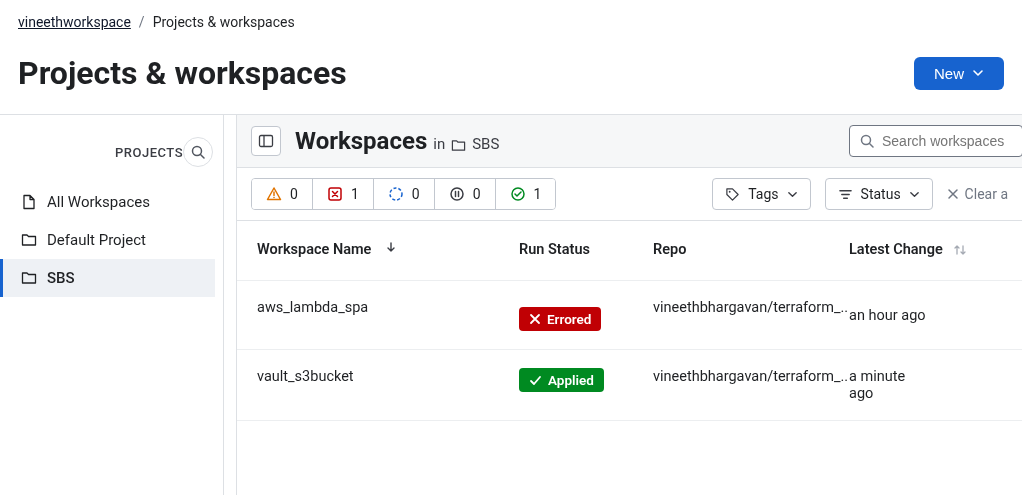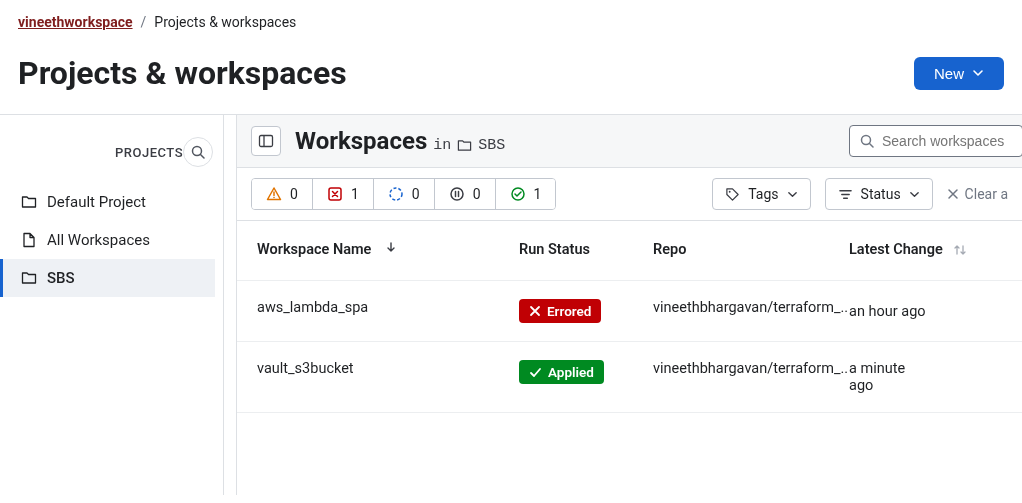--- a/index.html
+++ b/index.html
@@ -4,21 +4,21 @@
   <style>
     * { box-sizing: border-box; margin: 0; padding: 0; }
     body {
       font-family: -apple-system, BlinkMacSystemFont, "Segoe UI", Roboto, sans-serif;
       color: #1f2124;
       background: #fff;
       font-size: 14px;
     }
     .container { width: 1022px; }
     .breadcrumb { padding: 14px 18px; font-size: 14px; display: flex; align-items: center; gap: 8px; }
-    .breadcrumb a { color: #7f1d1d; text-decoration: underline; font-weight: bold; }
+    .breadcrumb a { color: #0f172a; text-decoration: underline; }
     .breadcrumb .sep { color: #6f7682; }
     .breadcrumb .current { color: #1f2124; }
     .title-row {
       display: flex; justify-content: space-between; align-items: center;
       padding: 10px 18px 22px 18px;
     }
     h1 { font-size: 32px; font-weight: 700; }
     .new-btn {
       background: #1763cf; color: #fff; border: none; border-radius: 6px;
       padding: 8px 20px; font-size: 15px; font-weight: 500; display: flex; align-items: center; gap: 8px;
@@ -45,21 +45,21 @@
     .main { flex: 1; background: #fff; min-width: 0; overflow: hidden; }
     .main-header {
       background: #f6f7f8; border-bottom: 1px solid #dde0e4;
       padding: 10px 0 10px 14px; display: flex; align-items: center; gap: 14px;
     }
     .collapse-btn {
       width: 30px; height: 30px; border: 1px solid #c2c7cf; border-radius: 4px; background: #fff;
       display: flex; align-items: center; justify-content: center; cursor: pointer;
     }
     .ws-title { font-size: 24px; font-weight: 700; }
-    .ws-in { font-size: 15px; color: #3b3d44; display: flex; align-items: center; gap: 6px; font-family: Liberation Mono, monospace;}
+    .ws-in { font-size: 15px; color: #3b3d44; display: flex; align-items: flex-end; gap: 6px;}
     .spacer { flex: 1; }
     .search-box {
       border: 1px solid #6f7682; border-radius: 4px; padding: 7px 10px;
       display: flex; align-items: center; gap: 8px; background: #fff; margin-right: -1px; min-width: 168px;
     }
     .search-box input { border: none; outline: none; font-size: 14px; width: 130px; background: transparent;}
     .filter-row {
       padding: 10px 14px; display: flex; align-items: center; gap: 14px;
       border-bottom: 1px solid #dde0e4;
     }
@@ -84,21 +84,21 @@
     .col-status { width: 134px; }
     .col-repo { width: 196px; }
     .col-change { flex: 1; display: flex; align-items: center; gap: 10px; }
     .table-row {
       display: flex; padding: 18px 20px; border-bottom: 1px solid #eceef0; font-size: 14.5px;
     }
     .status-badge {
       display: inline-flex; align-items: center; gap: 6px; border-radius: 4px;
       padding: 4px 10px; color: #fff; font-size: 13.5px; font-weight: 600;
     }
-    .status-badge.errored { background: #c00004; }
+    .status-badge.errored { background: #c00004; margin-top: 8px; }
     .status-badge.applied { background: #008a21; }
     .trunc { white-space: nowrap; overflow: hidden; text-overflow: ellipsis; }
     svg { display: block; flex-shrink: 0; }
   </style>
 </head>
 <body>
 
 <div class="container">
   <div class="breadcrumb">
     <a href="#">vineethworkspace</a>
@@ -123,29 +123,29 @@
         <span class="label">PROJECTS</span>
         <div class="search-circle">
           <svg width="14" height="14" viewBox="0 0 14 14">
                 <circle cx="6" cy="6" r="4.5" stroke="#525760" stroke-width="1.5" fill="none"></circle>
                 <path d="M9.5 9.5 L13 13" stroke="#525760" stroke-width="1.5" stroke-linecap="round"></path>
               </svg>
         </div>
       </div>
       <div class="side-item">
         <svg width="16" height="16" viewBox="0 0 16 16">
-              <path d="M1.5 3 H6 L7.5 4.5 H14.5 V13 H1.5 Z" stroke="#1f2124" stroke-width="1.3" fill="none" stroke-linejoin="round"></path>
-            </svg>
-        <span>Default Project</span>
+              <path d="M3 1.5 H9 L13 5.5 V14.5 H3 Z M9 1.5 V5.5 H13" stroke="#1f2124" stroke-width="1.3" fill="none" stroke-linejoin="round"></path>
+            </svg>
+        <span>All Workspaces</span>
       </div>
       <div class="side-item">
         <svg width="16" height="16" viewBox="0 0 16 16">
-              <path d="M3 1.5 H9 L13 5.5 V14.5 H3 Z M9 1.5 V5.5 H13" stroke="#1f2124" stroke-width="1.3" fill="none" stroke-linejoin="round"></path>
-            </svg>
-        <span>All Workspaces</span>
+              <path d="M1.5 3 H6 L7.5 4.5 H14.5 V13 H1.5 Z" stroke="#1f2124" stroke-width="1.3" fill="none" stroke-linejoin="round"></path>
+            </svg>
+        <span>Default Project</span>
       </div>
       <div class="side-item active">
         <svg width="16" height="16" viewBox="0 0 16 16">
               <path d="M1.5 3 H6 L7.5 4.5 H14.5 V13 H1.5 Z" stroke="#1f2124" stroke-width="1.3" fill="none" stroke-linejoin="round"></path>
             </svg>
         <span>SBS</span>
       </div>
       </div>
     </div>
 

